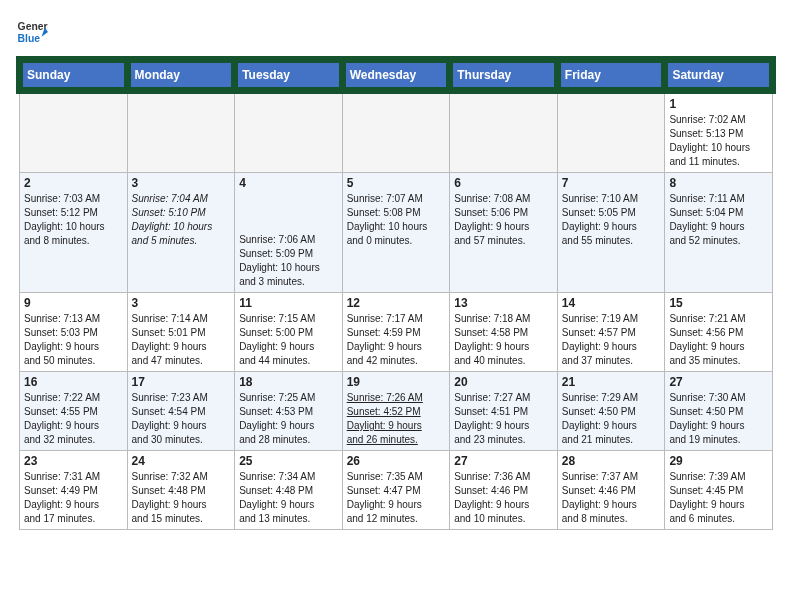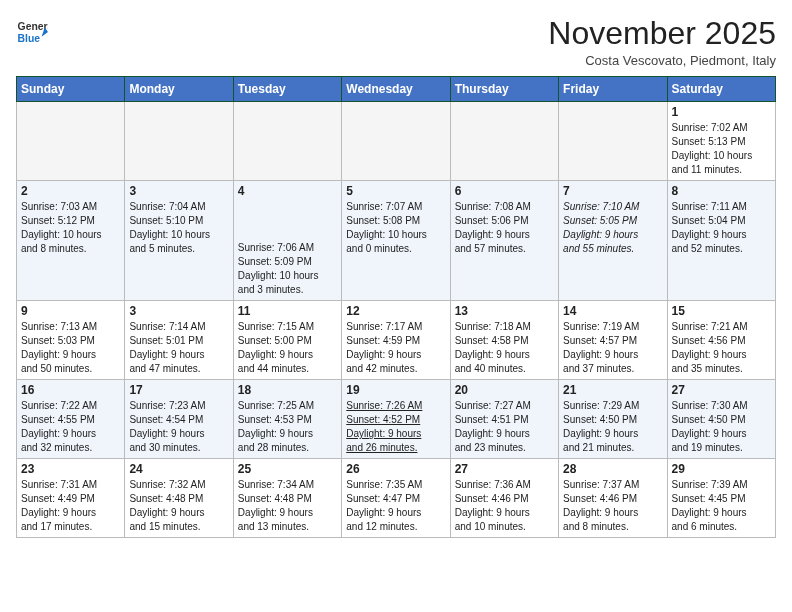--- a/index.html
+++ b/index.html
@@ -50,21 +50,21 @@
       border-collapse: collapse;
       table-layout: fixed;
       border: 1px solid #bbb;
     }
     .calendar th {
       background: #4472c4;
       color: #fff;
       font-size: 12px;
       font-weight: bold;
       padding: 5px 4px;
-      border: 1px solid #14532d;
+      border: 7px solid #14532d;
       text-align: left;
     }
     .calendar td {
       border: 1px solid #bbb;
       vertical-align: top;
       padding: 3px 4px;
       font-size: 10px;
       color: #222;
       height: 78px;
     }
@@ -94,24 +94,20 @@
 <body>
 
 <div class="page">
   <div class="header">
     <div class="logo">
       <svg class="logo-icon" viewBox="0 0 40 40" width="40" height="40">
         <text x="2" y="18" font-size="13" font-family="Arial" font-weight="bold" fill="#333">General</text>
         <text x="2" y="32" font-size="13" font-family="Arial" font-weight="bold" fill="#1a73c8">Blue</text>
         <polygon points="32,8 40,20 32,26 36,14" fill="#1a73c8"></polygon>
       </svg>
-    </div>
-    <div class="title-block">
-      <div class="month-title">November 2025</div>
-      <div class="subtitle">Costa Vescovato, Piedmont, Italy</div>
     </div>
   </div>
 
   <table class="calendar">
     <thead>
       <tr>
         <th>Sunday</th>
         <th>Monday</th>
         <th>Tuesday</th>
         <th>Wednesday</th>
@@ -139,21 +135,21 @@
         <tr class="row-shaded">
           <td>
             <span class="day-num">2</span>
             <div class="day-info" style="white-space: pre-line;">Sunrise: 7:03 AM
 Sunset: 5:12 PM
 Daylight: 10 hours
 and 8 minutes.</div>
           </td>
           <td>
             <span class="day-num">3</span>
-            <div class="day-info" style="white-space: pre-line;">Sunrise: 7:04 AM
+            <div class="day-info" style="white-space: pre-line; font-style: italic;">Sunrise: 7:04 AM
 Sunset: 5:10 PM
 Daylight: 10 hours
 and 5 minutes.</div>
           </td>
           <td>
             <span class="day-num">4</span>
             <div class="day-info" style="white-space: pre-line; margin-top: 43px;">Sunrise: 7:06 AM
 Sunset: 5:09 PM
 Daylight: 10 hours
 and 3 minutes.</div>
@@ -167,21 +163,21 @@
           </td>
           <td>
             <span class="day-num">6</span>
             <div class="day-info" style="white-space: pre-line;">Sunrise: 7:08 AM
 Sunset: 5:06 PM
 Daylight: 9 hours
 and 57 minutes.</div>
           </td>
           <td>
             <span class="day-num">7</span>
-            <div class="day-info" style="white-space: pre-line; font-style: italic;">Sunrise: 7:10 AM
+            <div class="day-info" style="white-space: pre-line;">Sunrise: 7:10 AM
 Sunset: 5:05 PM
 Daylight: 9 hours
 and 55 minutes.</div>
           </td>
           <td>
             <span class="day-num">8</span>
             <div class="day-info" style="white-space: pre-line;">Sunrise: 7:11 AM
 Sunset: 5:04 PM
 Daylight: 9 hours
 and 52 minutes.</div>

